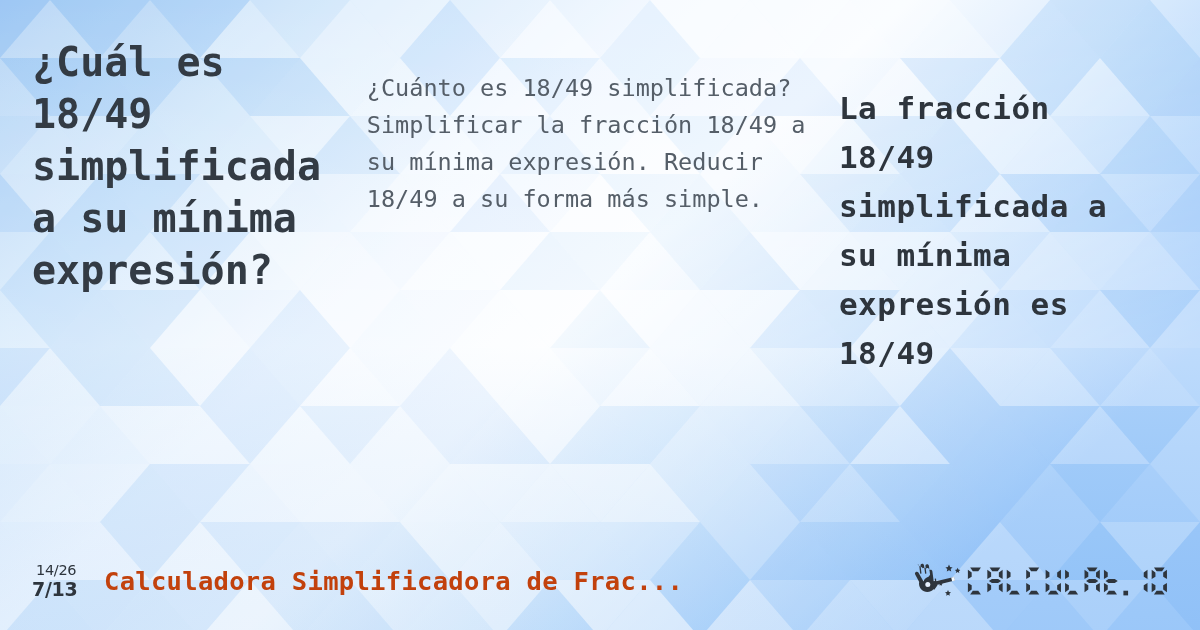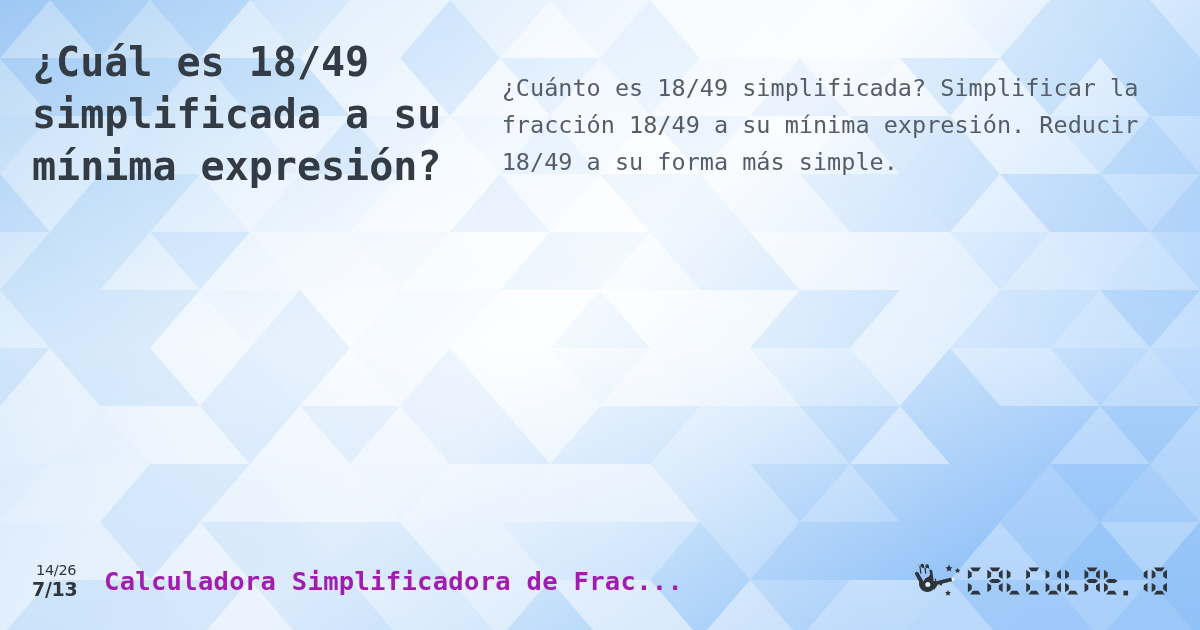--- a/index.html
+++ b/index.html
@@ -105,21 +105,21 @@
     font-weight: bold;
     letter-spacing: -0.3px;
     margin-top: 3px;
     text-align: right;
   }
 
   .footer-title {
     font-family: "DejaVu Sans Mono", "Liberation Mono", monospace;
     font-size: 25.5px;
     font-weight: bold;
-    color: #a21caf;
+    color: #c2410c;
     white-space: nowrap;
     letter-spacing: 0.3px;
     flex: 0 0 auto;
   }
 
   .brand {
     margin-left: auto;
     display: flex;
     align-items: center;
     flex: 0 0 auto;
@@ -541,20 +541,21 @@
     </g>
 
   <rect x="0" y="0" width="1200" height="630" fill="url(#vGrad)"></rect>
 </svg>
 
 <div class="page">
   <h1 class="title">¿Cuál es 18/49 simplificada a su mínima expresión?</h1>
 
   <p class="subtitle">¿Cuánto es 18/49 simplificada? Simplificar la fracción 18/49 a su mínima expresión. Reducir 18/49 a su forma más simple.</p>
 
+  <p class="answer">La fracción 18/49 simplificada a su mínima expresión es 18/49</p>
 </div>
 
 <div class="footer">
 
   <div class="frac-logo">
     <span class="frac-top">14/26</span>
     <span class="frac-bottom">7/13</span>
   </div>
 
   <div class="footer-title">Calculadora Simplificadora de Frac...</div>

